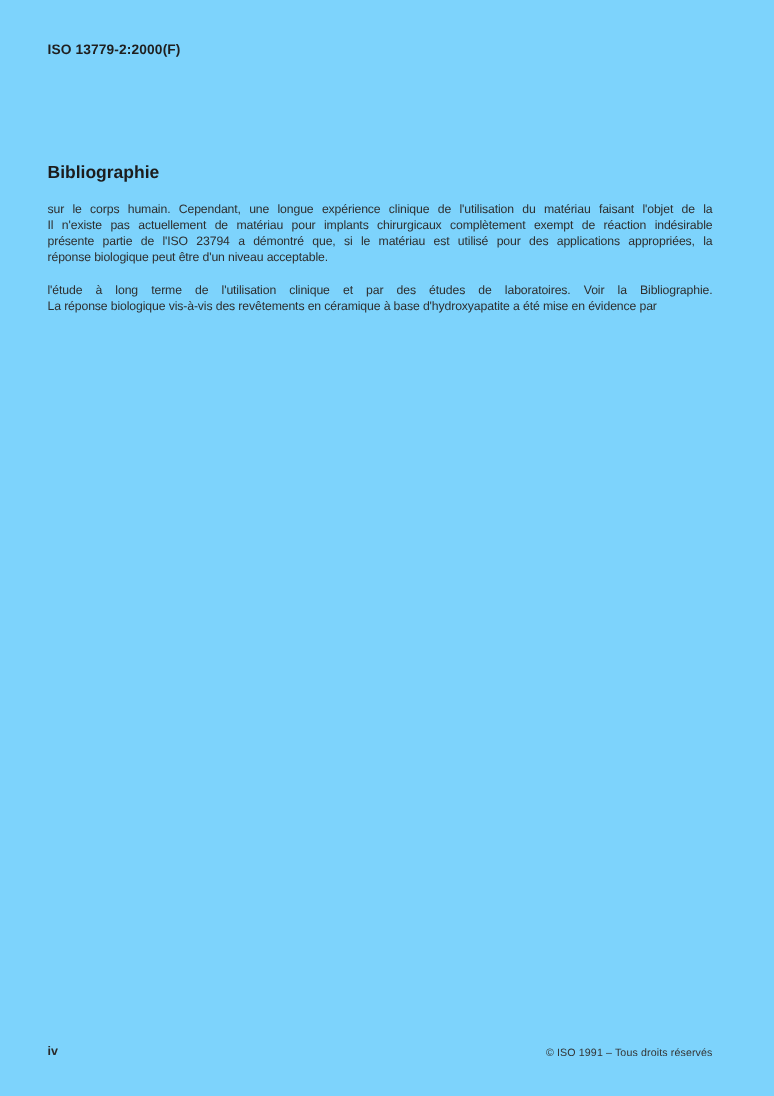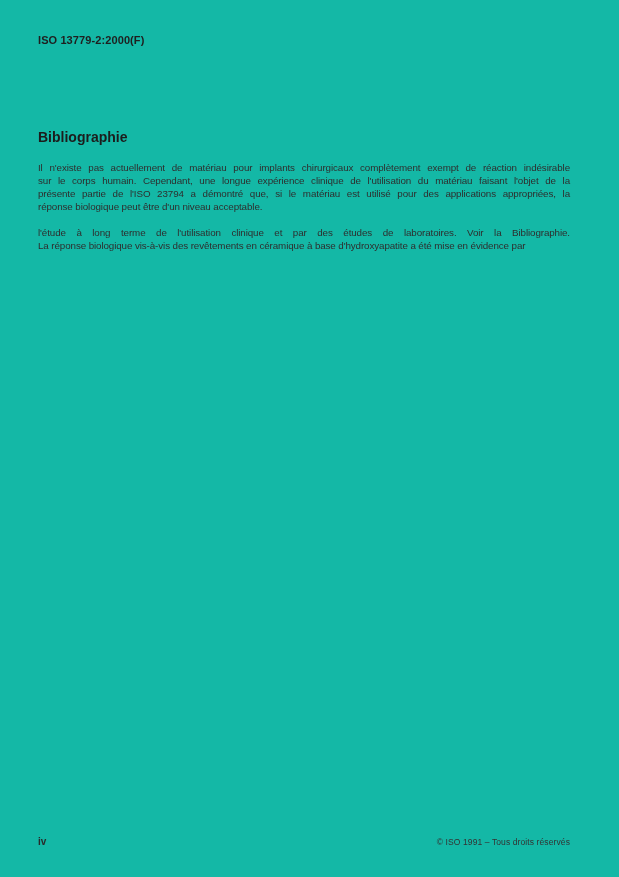--- a/index.html
+++ b/index.html
@@ -8,21 +8,21 @@
     width: 619px;
     height: 877px;
     font-family: "Liberation Sans", sans-serif;
     color: #2e2e2e;
     position: relative;
     overflow: hidden;
   }
   .page {
     position: absolute;
     inset: 0;
-    background: #14b8a6;
+    background: #7dd3fc;
   }
   .doc-header {
     position: absolute;
     top: 34px;
     left: 38px;
     width: 532px;
     font-size: 11px;
     font-weight: bold;
     color: #1f1f1f;
     letter-spacing: 0.1px;
@@ -79,22 +79,22 @@
 </head>
 <body>
 
 <div class="page">
 
   <div class="doc-header">ISO 13779-2:2000(F)</div>
 
   <h1 class="intro-heading">Bibliographie</h1>
 
   <div class="paragraph paragraph-1">
+      <div class="jline">sur le corps humain. Cependant, une longue expérience clinique de l'utilisation du matériau faisant l'objet de la</div>
       <div class="jline">Il n'existe pas actuellement de matériau pour implants chirurgicaux complètement exempt de réaction indésirable</div>
-      <div class="jline">sur le corps humain. Cependant, une longue expérience clinique de l'utilisation du matériau faisant l'objet de la</div>
       <div class="jline">présente partie de l'ISO 23794 a démontré que, si le matériau est utilisé pour des applications appropriées, la</div>
       <div class="jline">réponse biologique peut être d'un niveau acceptable.</div>
     </div>
 
   <div class="paragraph paragraph-2">
       <div class="jline">l'étude à long terme de l'utilisation clinique et par des études de laboratoires. Voir la Bibliographie.</div>
       <div class="jline">La réponse biologique vis-à-vis des revêtements en céramique à base d'hydroxyapatite a été mise en évidence par</div>
     </div>
 
   <div class="footer">

